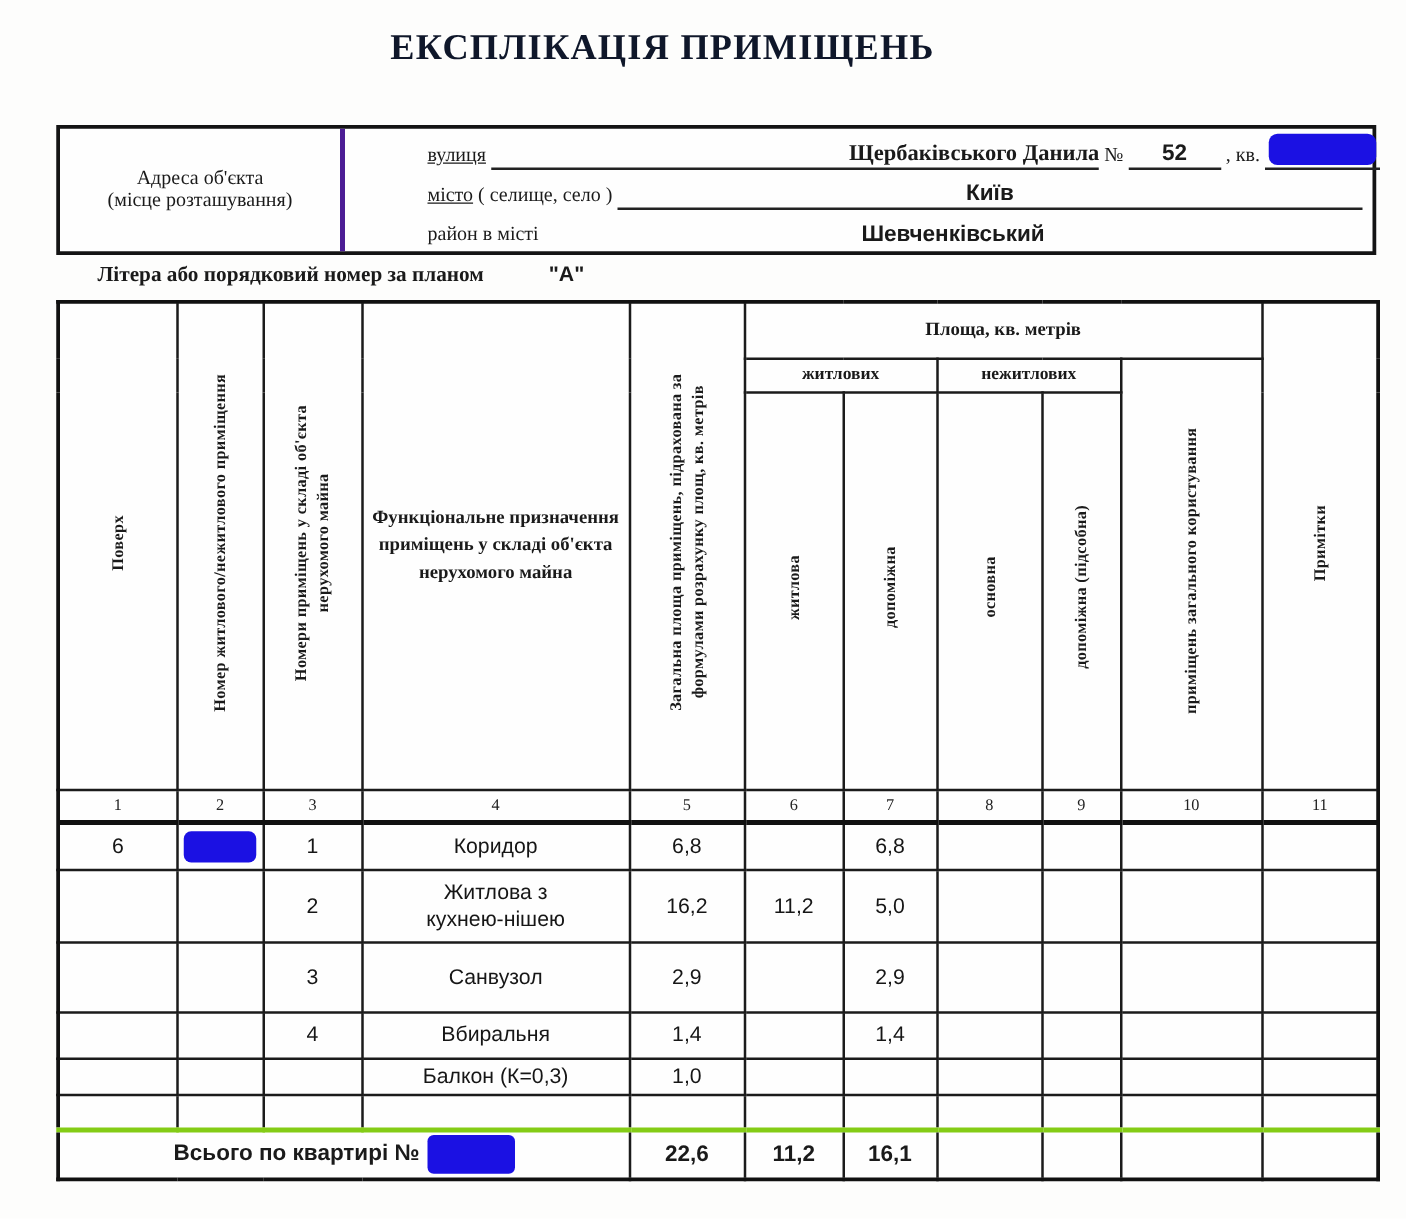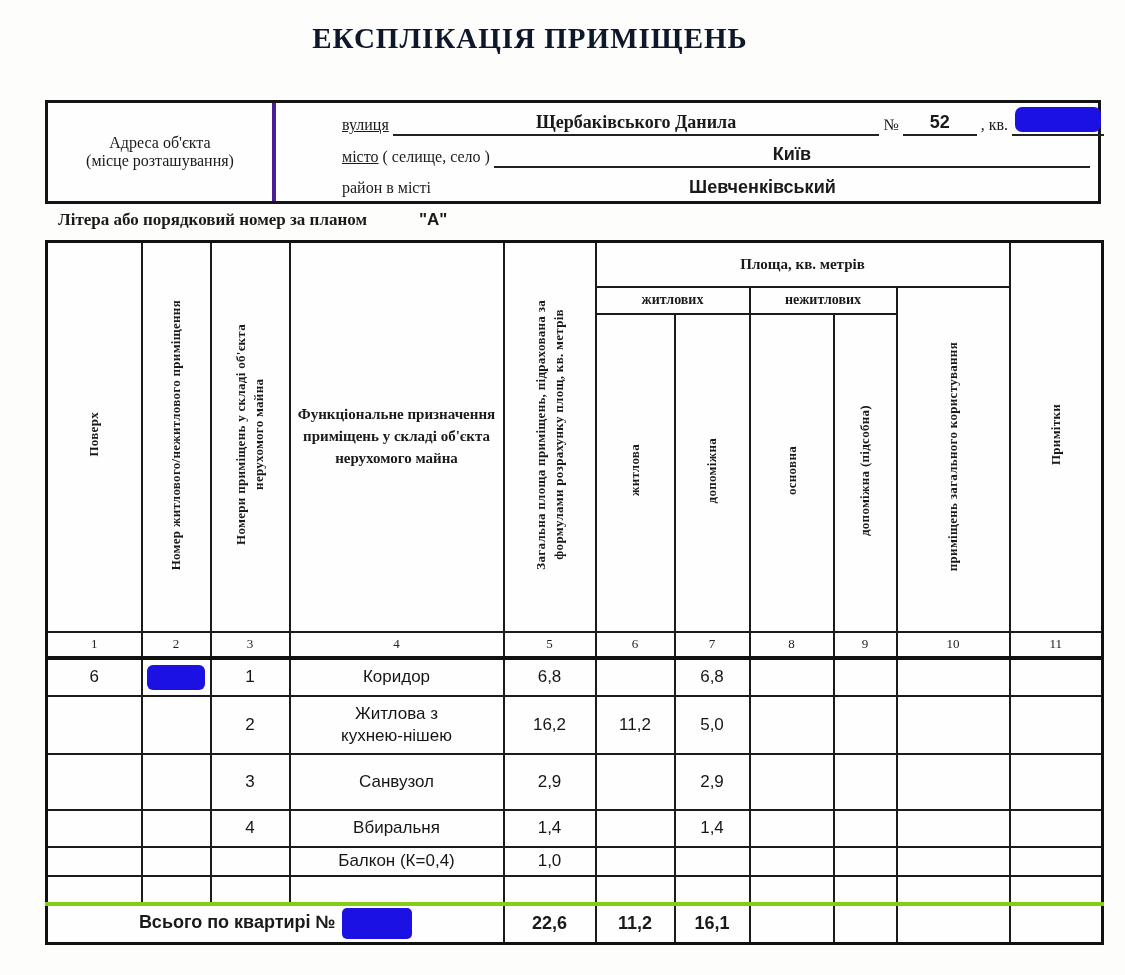--- a/index.html
+++ b/index.html
@@ -14,29 +14,29 @@
   .addr{position:absolute;left:45px;top:100px;width:1056px;height:104px;
         border:3px solid #141414;display:flex;box-sizing:border-box;background:#fefefe;}
   .addr-label{width:228px;border-right:4px solid #4c1d95;display:flex;align-items:center;
               justify-content:center;text-align:center;font:16px "Liberation Serif", serif;
               white-space:pre-line;box-sizing:border-box;}
   .addr-right{flex:1;display:flex;flex-direction:column;box-sizing:border-box;padding:2px 8px 2px 0;}
   .addr-row{flex:1;display:flex;align-items:flex-end;padding-left:62px;box-sizing:border-box;}
   .addr-row .lbl{font:16px "Liberation Serif", serif;padding:0 4px 2px 4px;white-space:nowrap;text-align:center;}
   .addr-row .lbl .u{text-decoration:underline;}
   .fill-line{flex:1;border-bottom:2px solid #222;text-align:center;padding-bottom:1px;}
-  .val-serif{font:bold 18px "Liberation Serif", serif;}
+  .val-serif{font:bold 18px "Liberation Serif", serif;text-align:right;}
   .val-sans{font:bold 18px "Liberation Sans", sans-serif;}
   .num-line{width:74px;border-bottom:2px solid #222;text-align:center;padding-bottom:1px;}
   .kv-line{width:92px;border-bottom:2px solid #222;text-align:center;margin-right:-14px;padding-bottom:2px;}
   .redaction{display:inline-block;background:#1b11e3;border-radius:7px;}
   .kv-redaction{width:86px;height:25px;vertical-align:bottom;}
 
   
-  .plan-line{position:absolute;left:58px;top:210px;display:flex;align-items:baseline;}
+  .plan-line{position:absolute;left:78px;top:210px;display:flex;align-items:baseline;}
   .plan-line .lbl{font:600 17px "Liberation Serif", serif;}
   .plan-line .val{font:bold 17px "Liberation Sans", sans-serif;margin-left:52px;}
 
   
   .main-table{position:absolute;left:45px;top:240px;width:1056px;border-collapse:collapse;
               table-layout:fixed;background:#fefefe;}
   .main-table th,.main-table td{border:2px solid #1b1b1b;padding:0;text-align:center;
               vertical-align:middle;box-sizing:border-box;overflow:hidden;}
   .main-table{border:3px solid #111;}
   tr.h1{height:45px;} tr.h2{height:27px;} tr.h3{height:318px;} tr.hnum{height:26px;}
@@ -204,21 +204,21 @@
           <td>1,4</td>
           <td></td>
           <td></td>
           <td></td>
           <td></td>
         </tr>
         <tr>
           <td></td>
           <td></td>
           <td></td>
-          <td class="td-purpose">Балкон (К=0,4)</td>
+          <td class="td-purpose">Балкон (К=0,3)</td>
           <td>1,0</td>
           <td></td>
           <td></td>
           <td></td>
           <td></td>
           <td></td>
           <td></td>
         </tr>
         <tr>
           <td></td>

